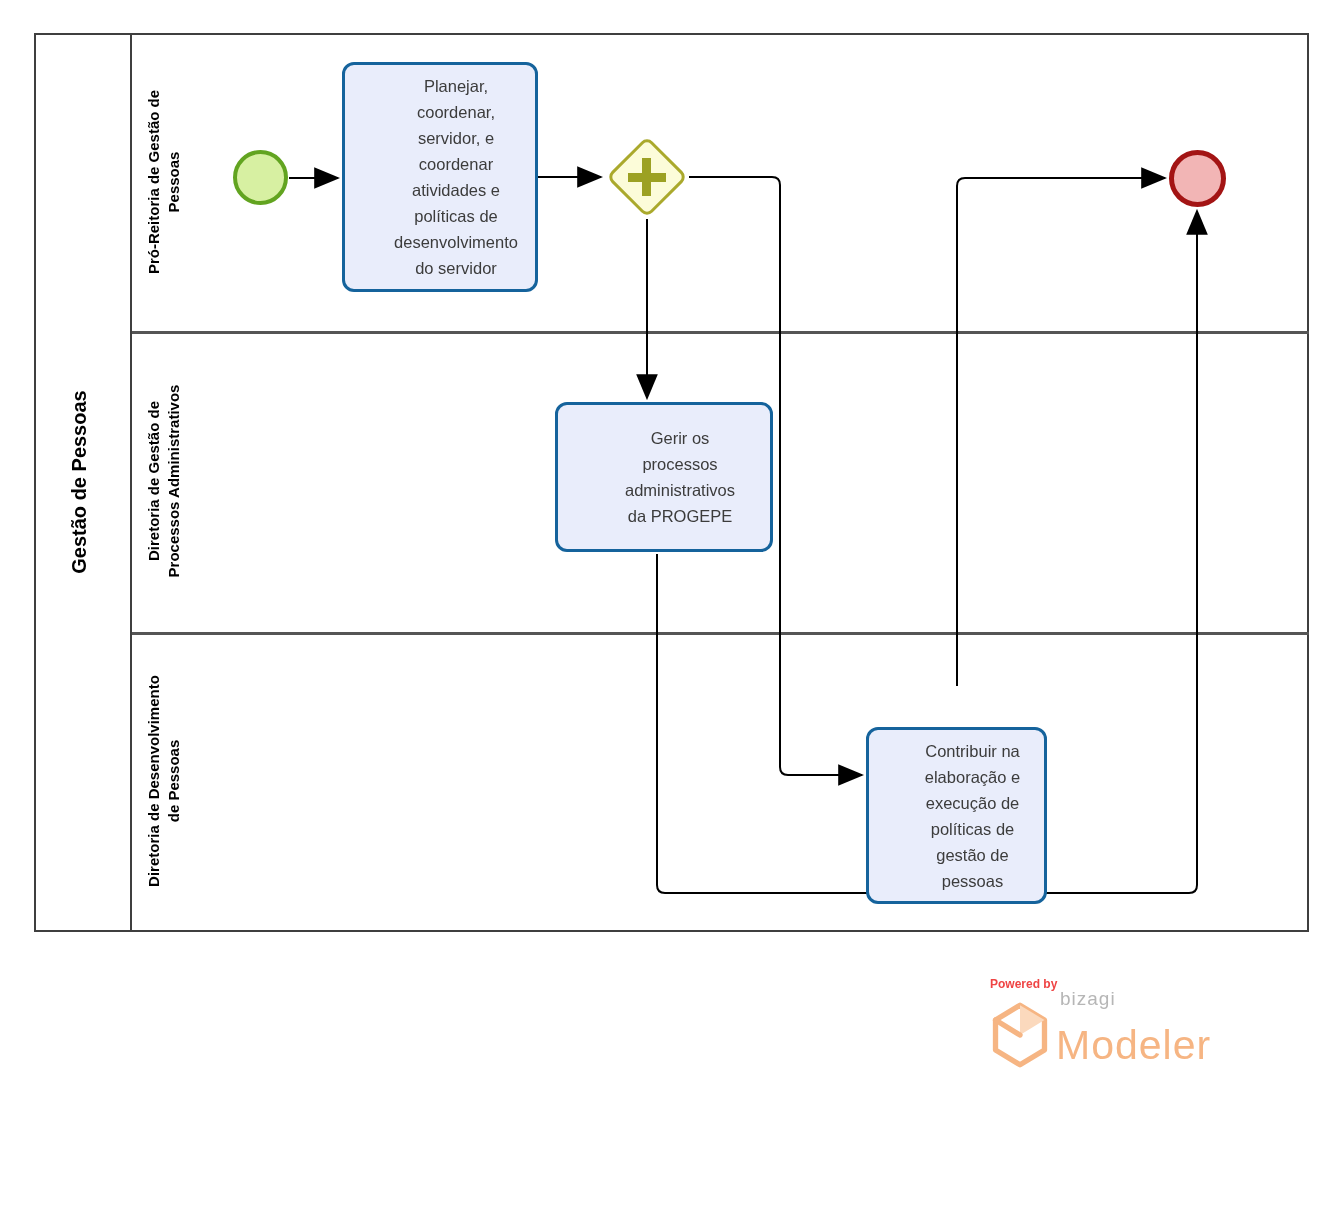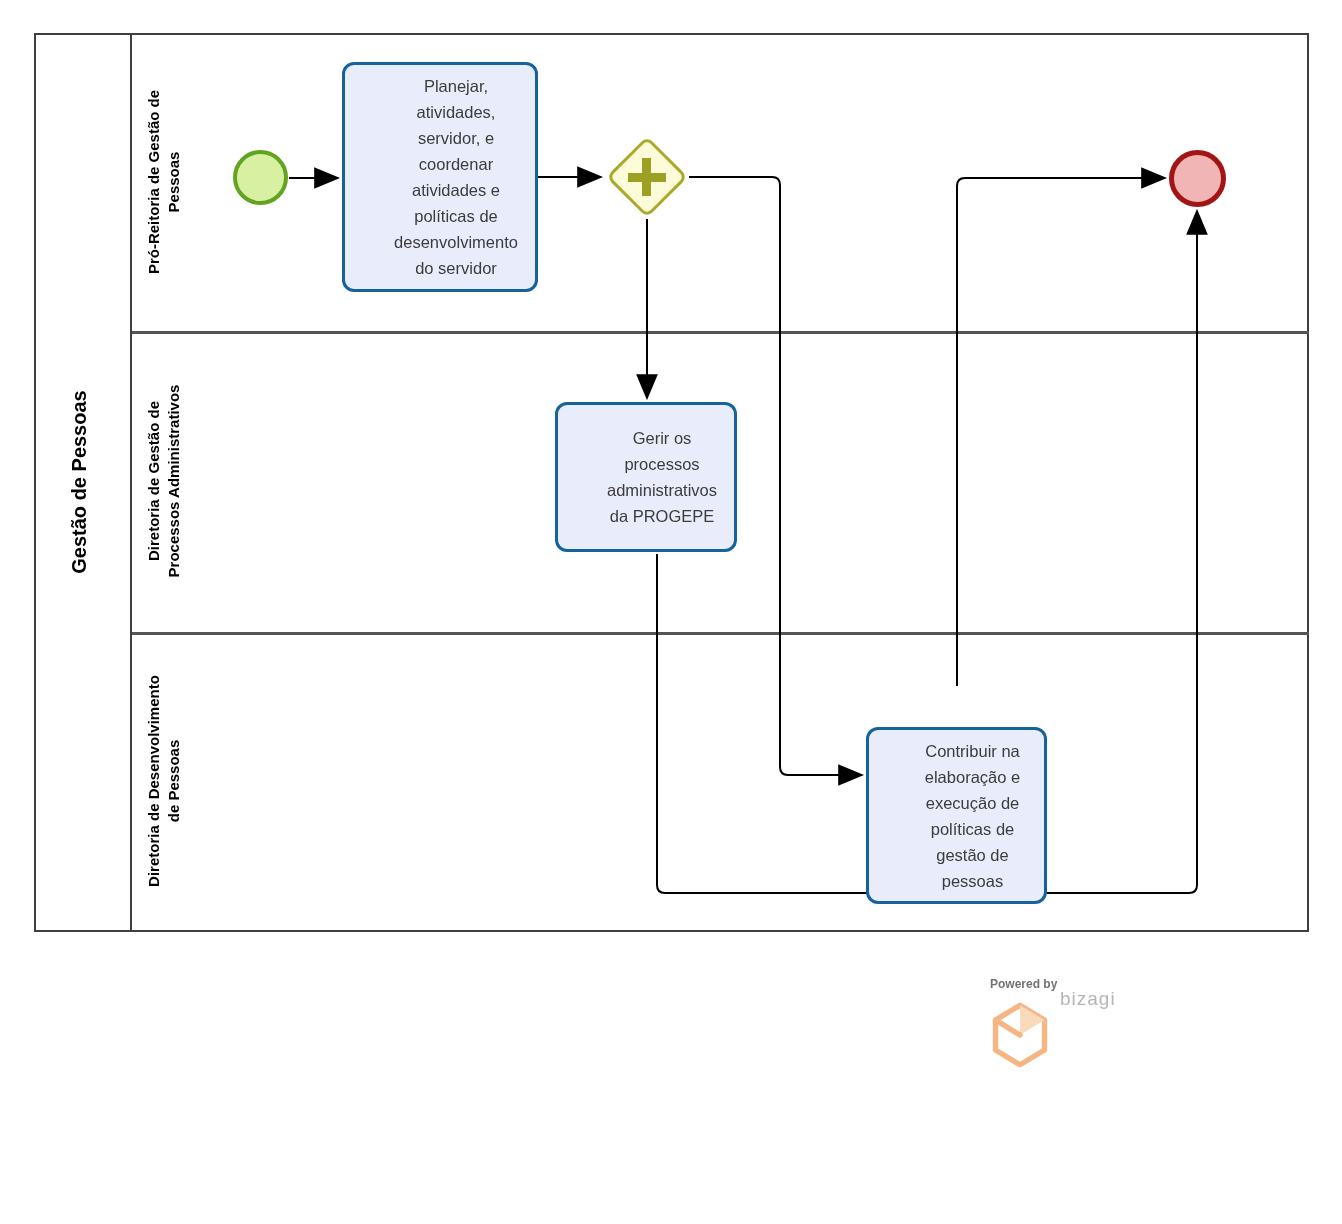--- a/index.html
+++ b/index.html
@@ -28,21 +28,21 @@
   .end-event{left:1169px;top:150px;width:57px;height:57px;background:#f2b5b5;border:5px solid #a31414;}
   .gateway{position:absolute;left:618px;top:148px;width:58px;height:58px;box-sizing:border-box;
     background:#fcfcd9;border:3px solid #aaa92c;border-radius:8px;transform:rotate(45deg);z-index:4;}
   .gw-bar{position:absolute;background:#9ca123;z-index:5;}
   .gw-h{left:628px;top:173px;width:38px;height:9px;}
   .gw-v{left:642px;top:158px;width:9px;height:38px;}
 
   .flows{position:absolute;left:0;top:0;z-index:3;pointer-events:none;}
 
   
-  .powered{position:absolute;left:990px;top:977px;font-size:12px;font-weight:600;color:#737373;z-index:2;}
+  .powered{position:absolute;left:990px;top:977px;font-size:12px;font-weight:600;color:#ef4444;z-index:2;}
   .hexlogo{position:absolute;left:992px;top:1002px;z-index:2;}
   .bizagi-word{position:absolute;left:1060px;top:988px;font-size:19px;color:#b6b6b6;letter-spacing:1px;z-index:2;}
   .modeler-word{position:absolute;left:1056px;top:1022px;font-size:41px;font-weight:500;color:#f6b583;letter-spacing:1px;z-index:2;}
 </style>
 </head>
 <body>
 
 <div class="canvas">
 
   <div class="pool-border"></div>
@@ -80,36 +80,36 @@
       <path d="M689,177 H772 Q780,177 780,185 V767 Q780,775 788,775 H862" marker-end="url(#arrow)"></path>
       <path d="M957,686 V186 Q957,178 965,178 H1165" marker-end="url(#arrow)"></path>
       <path d="M657,554 V885 Q657,893 665,893 H1189 Q1197,893 1197,885 V211" marker-end="url(#arrow)"></path>
     </g>
   </svg>
 
   <div class="event start-event"></div>
 
   <div class="task" style="left:342px;top:62px;width:196px;height:230px;">
     <span>Planejar,</span>
-    <span>atividades,</span>
+    <span>coordenar,</span>
     <span>servidor, e</span>
     <span>coordenar</span>
     <span>atividades e</span>
     <span>políticas de</span>
     <span>desenvolvimento</span>
     <span>do servidor</span>
   </div>
 
   <div class="gateway"></div>
   <div class="gw-bar gw-h"></div>
   <div class="gw-bar gw-v"></div>
 
   <div class="event end-event"></div>
 
-  <div class="task" style="left:555px;top:402px;width:182px;height:150px;">
+  <div class="task" style="left:555px;top:402px;width:218px;height:150px;">
     <span>Gerir os</span>
     <span>processos</span>
     <span>administrativos</span>
     <span>da PROGEPE</span>
   </div>
 
   <div class="task" style="left:866px;top:686px;width:181px;height:177px;margin-top:41px;">
     <span>Contribuir na</span>
     <span>elaboração e</span>
     <span>execução de</span>
@@ -118,14 +118,15 @@
     <span>pessoas</span>
   </div>
 
   <div class="powered">Powered by</div>
   <svg class="hexlogo" width="56" height="66" viewBox="0 0 52 62">
     <polygon points="26,3 49,17 49,45 26,59 3,45 3,17" fill="#ffffff" stroke="#f6b583" stroke-width="5" stroke-linejoin="round"></polygon>
     <polygon points="26,3 49,17 26,31" fill="#fbd9bd"></polygon>
     <path d="M3,17 L26,31" stroke="#f6b583" stroke-width="5" fill="none" stroke-linecap="round"></path>
   </svg>
   <div class="bizagi-word">bizagi</div>
+  <div class="modeler-word">Modeler</div>
 
 </div>
 
 </body></html>

